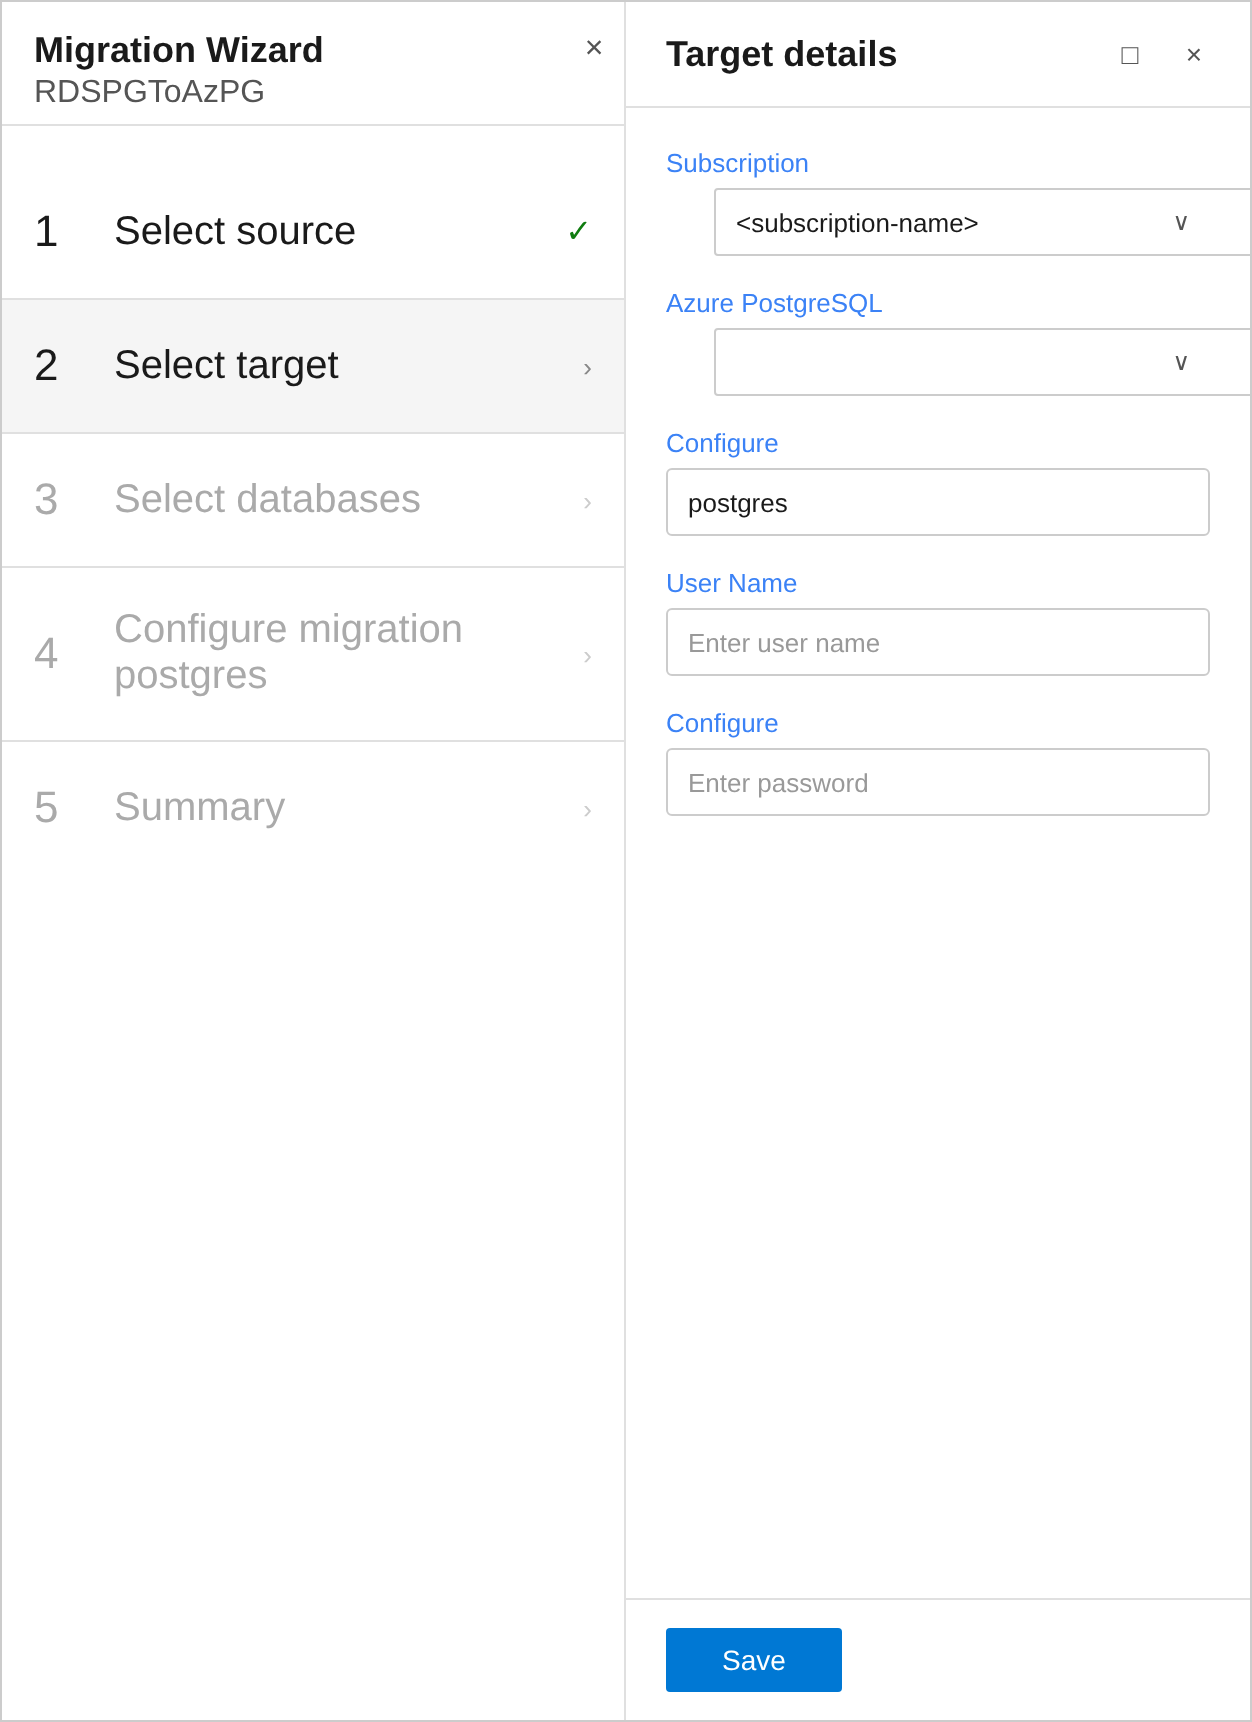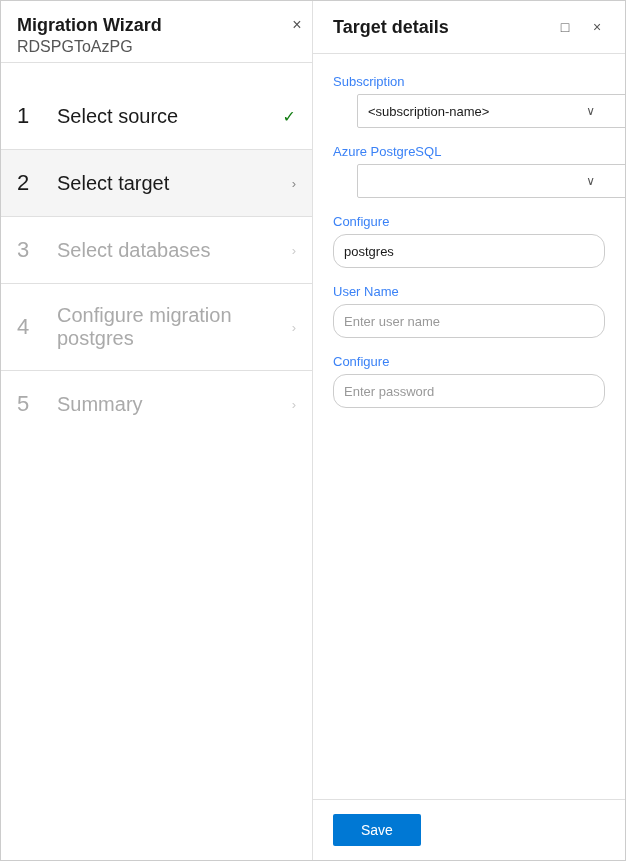--- a/index.html
+++ b/index.html
@@ -182,21 +182,21 @@
       top: 50%;
       transform: translateY(-50%);
       pointer-events: none;
       color: #555;
       font-size: 12px;
     }
     .form-input {
       width: 100%;
       padding: 6px 10px;
       border: 1px solid #ccc;
-      border-radius: 13px;
+      border-radius: 3px;
       font-size: 13px;
       color: #1a1a1a;
       height: 34px;
       outline: none;
     }
     .form-input::placeholder {
       color: #999;
     }
     .right-footer {
       padding: 14px 20px;

